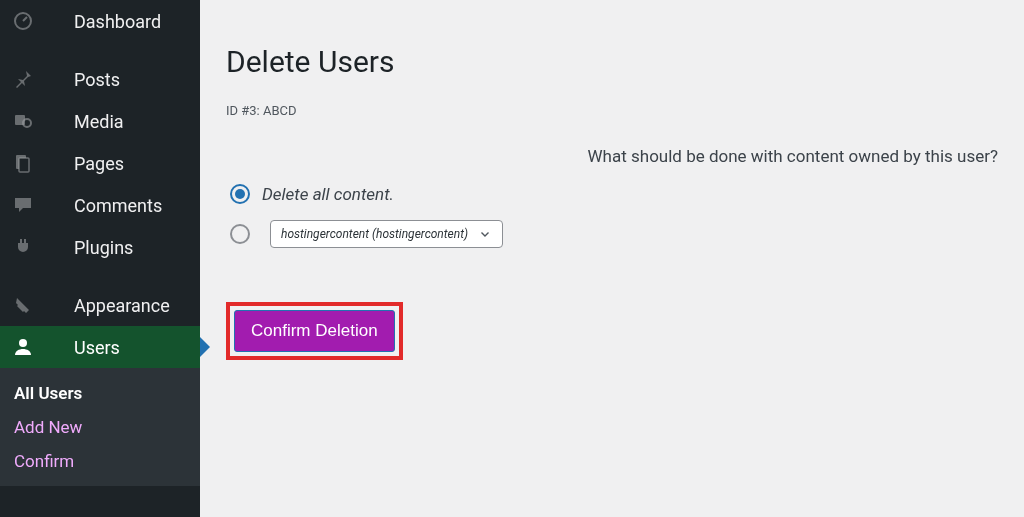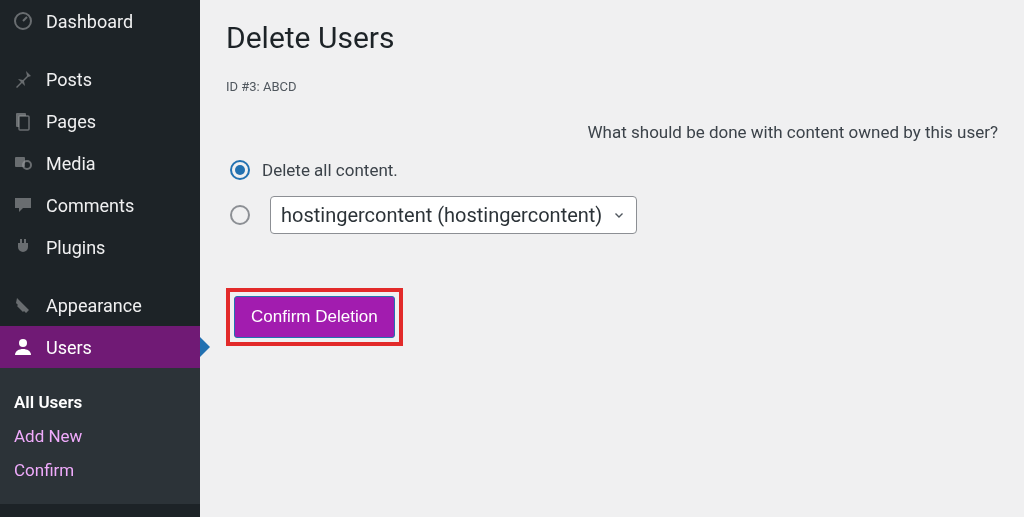--- a/index.html
+++ b/index.html
@@ -22,26 +22,27 @@
       flex-shrink: 0;
     }
     .sidebar-item {
       display: flex;
       align-items: center;
       padding: 10px 12px;
       color: #f0f0f1;
       cursor: pointer;
       font-size: 18px;
       position: relative;
+      gap: 28px;
     }
     .sidebar-item.gap {
       margin-top: 16px;
     }
     .sidebar-item.active {
-      background: #701a75;
+      background: #14532d;
       color: #fff;
     }
     .sidebar-item.active::after {
       content: "";
       position: absolute;
       right: -10px;
       top: 50%;
       transform: translateY(-50%);
       border-top: 10px solid transparent;
       border-bottom: 10px solid transparent;
@@ -55,36 +56,37 @@
       display: flex;
       align-items: center;
       justify-content: center;
       opacity: 0.6;
     }
     .sidebar-item.active .sidebar-icon {
       opacity: 1;
     }
     .sidebar-sub {
       background: #2c3338;
-      padding: 17px 0;
+      padding: 8px 0;
     }
     .sidebar-sub-item {
       padding: 7px 14px;
       color: #f0abfc;
       cursor: pointer;
       font-size: 17px;
     }
     .sidebar-sub-item.current {
       color: #fff;
       font-weight: 600;
     }
     .main {
       flex: 1;
       padding: 20px 26px;
       color: #3c434a;
+      margin-top: 24px;
     }
     h1 {
       font-size: 30px;
       font-weight: 400;
       color: #1d2327;
       margin-bottom: 24px;
     }
     .intro {
       font-size: 17px;
       margin-bottom: 20px;
@@ -125,32 +127,34 @@
     .radio.checked::after {
       content: "";
       width: 10px;
       height: 10px;
       background: #2271b1;
       border-radius: 50%;
     }
     .option-label {
       font-size: 17px;
       color: #3c434a;
+      font-style: italic;
     }
     .select {
       display: inline-flex;
       align-items: center;
       border: 1px solid #8c8f94;
       border-radius: 4px;
       padding: 6px 10px;
       background: #fff;
-      font-size: 20px;
+      font-size: 12px;
       color: #2c3338;
       margin-left: 8px;
       cursor: pointer;
+      font-style: italic;
     }
     .select .chev {
       margin-left: 10px;
     }
     .button-wrap {
       display: inline-block;
       border: 4px solid #e22a2a;
       padding: 4px;
       margin-top: 38px;
     }
@@ -184,35 +188,35 @@
       <svg width="20" height="20" viewBox="0 0 20 20" fill="rgba(240,240,241,0.6)">
           <path d="M13 2l5 5-3 1-4 4 1 5-3-3-5 5-1-1 5-5-3-3 5 1 4-4z"></path>
         </svg>
     </span>
     <span>Posts</span>
   </div>
 
   <div class="sidebar-item">
     <span class="sidebar-icon">
       <svg width="20" height="20" viewBox="0 0 20 20" fill="rgba(240,240,241,0.6)">
+          <rect x="2" y="4" width="10" height="10" rx="1"></rect>
+          <circle cx="14" cy="12" r="4" fill="none" stroke="rgba(240,240,241,0.6)" stroke-width="2"></circle>
+        </svg>
+    </span>
+    <span>Media</span>
+  </div>
+
+  <div class="sidebar-item">
+    <span class="sidebar-icon">
+      <svg width="20" height="20" viewBox="0 0 20 20" fill="rgba(240,240,241,0.6)">
           <rect x="3" y="2" width="10" height="14" rx="1"></rect>
           <rect x="6" y="5" width="10" height="14" rx="1" fill="#1d2327" stroke="rgba(240,240,241,0.6)" stroke-width="1.5"></rect>
         </svg>
     </span>
     <span>Pages</span>
-  </div>
-
-  <div class="sidebar-item">
-    <span class="sidebar-icon">
-      <svg width="20" height="20" viewBox="0 0 20 20" fill="rgba(240,240,241,0.6)">
-          <rect x="2" y="4" width="10" height="10" rx="1"></rect>
-          <circle cx="14" cy="12" r="4" fill="none" stroke="rgba(240,240,241,0.6)" stroke-width="2"></circle>
-        </svg>
-    </span>
-    <span>Media</span>
   </div>
 
   <div class="sidebar-item">
     <span class="sidebar-icon">
       <svg width="20" height="20" viewBox="0 0 20 20" fill="rgba(240,240,241,0.6)">
           <path d="M2 3h16v10H10l-4 4v-4H2z"></path>
         </svg>
     </span>
     <span>Comments</span>
   </div>

